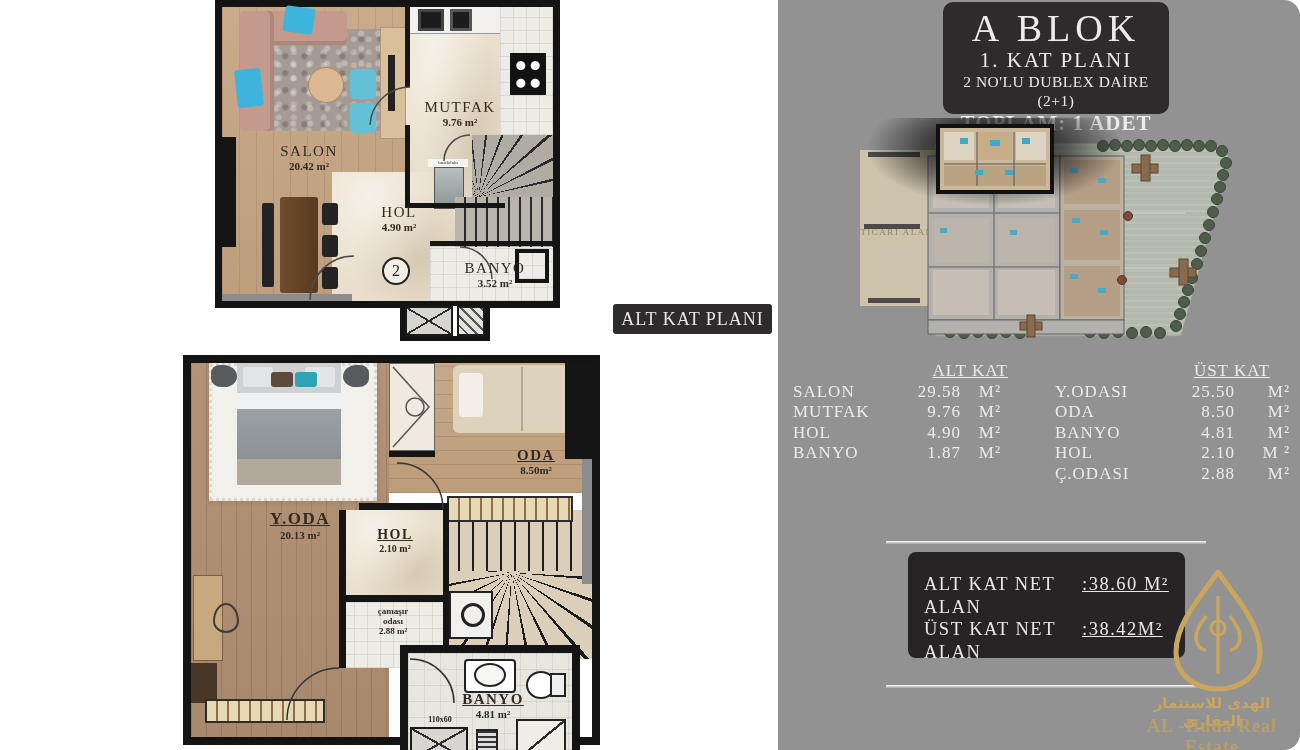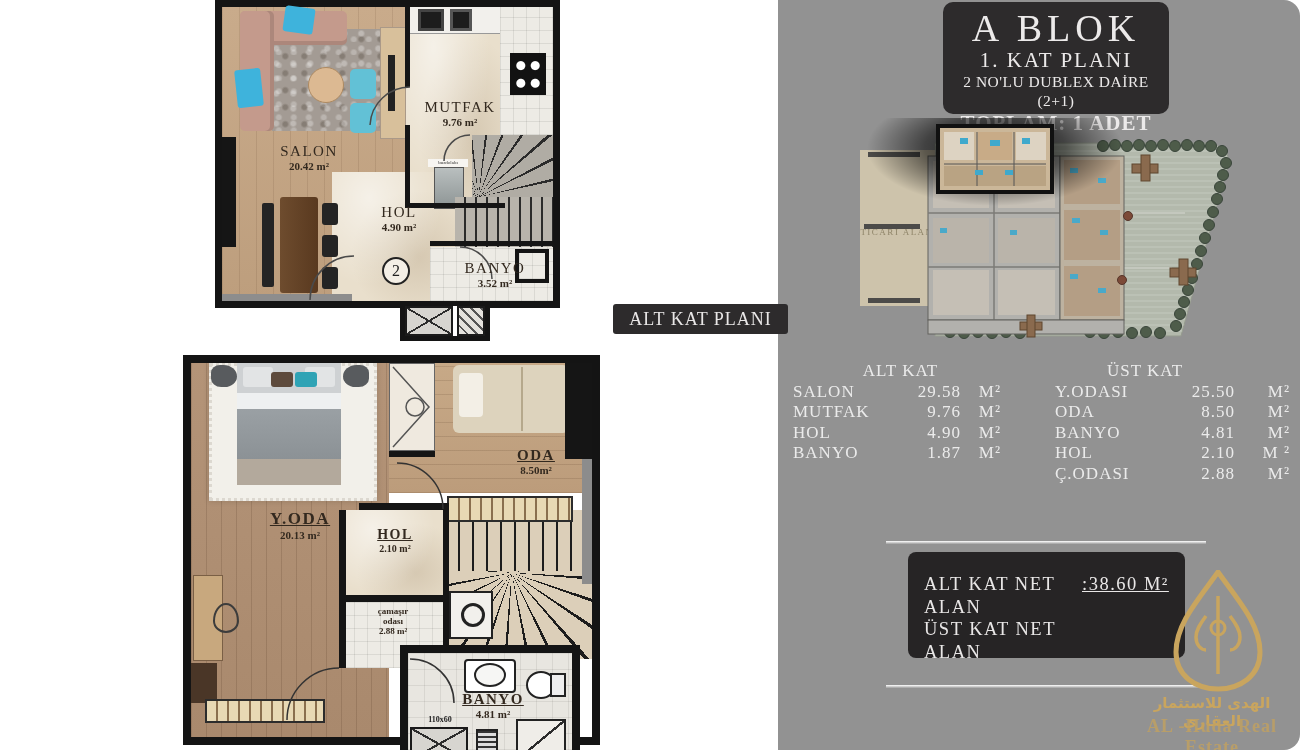--- a/index.html
+++ b/index.html
@@ -13,21 +13,21 @@
   
   #title-box{left:943px;top:2px;width:226px;height:112px;background:#2d2b2c;border-radius:10px;
              color:#eceaea;text-align:center;padding-top:6px;box-sizing:border-box;}
   #title-box .t1{font-size:38px;letter-spacing:5px;line-height:40px;}
   #title-box .t2{font-size:21px;letter-spacing:2px;line-height:24px;}
   #title-box .t3{font-size:15.5px;letter-spacing:.5px;line-height:19px;}
   #title-box .t4{font-size:21px;font-weight:bold;letter-spacing:1px;line-height:26px;}
 
   
   .area-table{color:#ebebeb;font-size:17px;letter-spacing:1px;line-height:20.5px;}
-  .area-table .hdr{text-align:center;display:block;}
+  .area-table .hdr{text-align:right;display:block;text-decoration:underline;}
   .trow{display:grid;}
   #table-alt{left:793px;top:361px;width:215px;}
   #table-alt .trow{grid-template-columns:118px 50px 40px;}
   #table-ust{left:1020px;top:361px;width:250px;}
   #table-ust .trow{grid-template-columns:135px 45px 55px;padding-left:35px;}
   .trow .v{text-align:right;}
   .trow .u{text-align:right;white-space:pre;}
 
   
   .divider{background:linear-gradient(#ffffff,#9e9e9e);height:3px;}
@@ -36,21 +36,21 @@
   #net-box .nrow{display:grid;grid-template-columns:158px auto;}
   #net-box .nval{white-space:pre;text-decoration:underline;}
 
   
   #logo-arabic{left:1124px;top:694px;width:176px;text-align:center;color:#c9a55e;
                font-family:"DejaVu Sans",sans-serif;font-size:15px;font-weight:bold;}
   #logo-english{left:1124px;top:716px;width:176px;text-align:center;color:#c2a160;opacity:.8;
                 font-size:18px;font-weight:bold;letter-spacing:1px;font-family:"Liberation Serif",serif;}
 
   
-  #plan-tag{left:613px;top:304px;width:175px;height:30px;background:#2d2b2c;border-radius:3px;
+  #plan-tag{left:613px;top:304px;width:159px;height:30px;background:#2d2b2c;border-radius:3px;
             color:#e9e7e7;text-align:center;font-size:18px;letter-spacing:1px;line-height:30px;}
 
   
   .wood-v{background-image:repeating-linear-gradient(90deg,rgba(60,30,10,.10) 0 1px,transparent 1px 17px),
           linear-gradient(#c9ab8b,#bd9e7d);}
   .wood-v2{background-image:repeating-linear-gradient(90deg,rgba(50,25,8,.14) 0 1px,transparent 1px 15px),
            linear-gradient(#bродин,#aa8a6e);background-color:#b09076;
            background-image:repeating-linear-gradient(90deg,rgba(50,25,8,.14) 0 1px,transparent 1px 15px),linear-gradient(#b49478,#a9896d);}
   .wood-h{background-image:repeating-linear-gradient(0deg,rgba(50,25,8,.12) 0 1px,transparent 1px 14px),
           linear-gradient(#c7a987,#bc9c7b);}
@@ -261,20 +261,21 @@
   </div>
 
   <div class="abs divider" style="left:886px;top:541px;width:320px;"></div>
   <div class="abs" id="net-box">
     <div class="nrow">
       <span>ALT KAT NET ALAN</span>
       <span class="nval">:38.60 M²</span>
     </div>
     <div class="nrow">
       <span>ÜST KAT NET ALAN</span>
+      <span class="nval">:38.42M²</span>
     </div>
   </div>
   <div class="abs divider" style="left:886px;top:685px;width:320px;"></div>
 
   <svg class="abs" style="left:1158px;top:570px" width="120" height="122" viewBox="0 0 120 122">
     <path d="M60,2 C40,30 18,54 18,82 C18,106 38,119 60,119 C82,119 102,106 102,82 C102,54 80,30 60,2 Z" fill="none" stroke="#c9a55e" stroke-width="5"></path>
     <path d="M60,26 V104 M48,46 c-6,8 -10,14 -10,21 c0,8 5,13 10,13 M72,46 c6,8 10,14 10,21 c0,8 -5,13 -10,13" fill="none" stroke="#c9a55e" stroke-width="3.5"></path>
     <circle cx="60" cy="58" r="7" fill="none" stroke="#c9a55e" stroke-width="3"></circle>
   </svg>
   <div class="abs" id="logo-arabic">الهدى للاستثمار العقاري</div>

